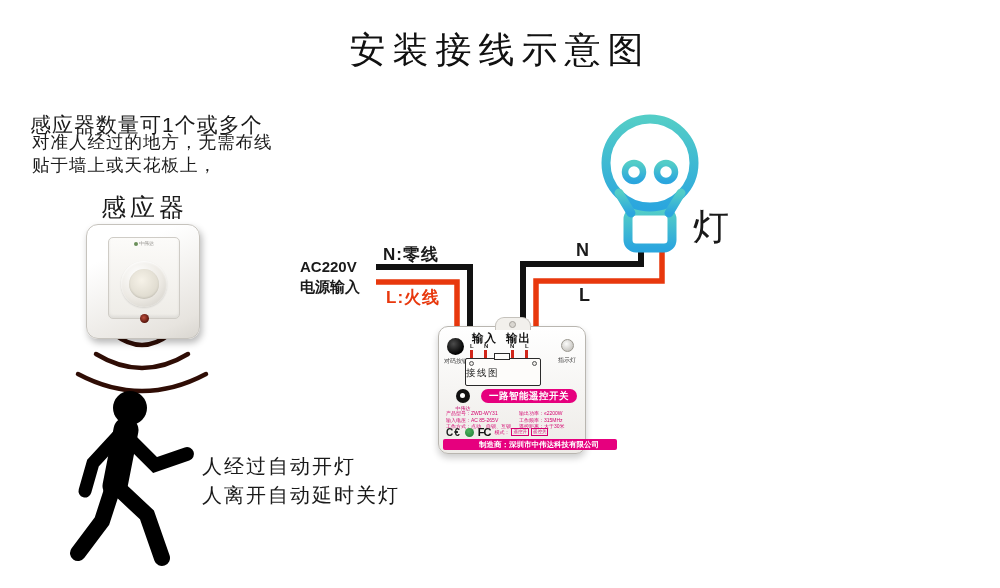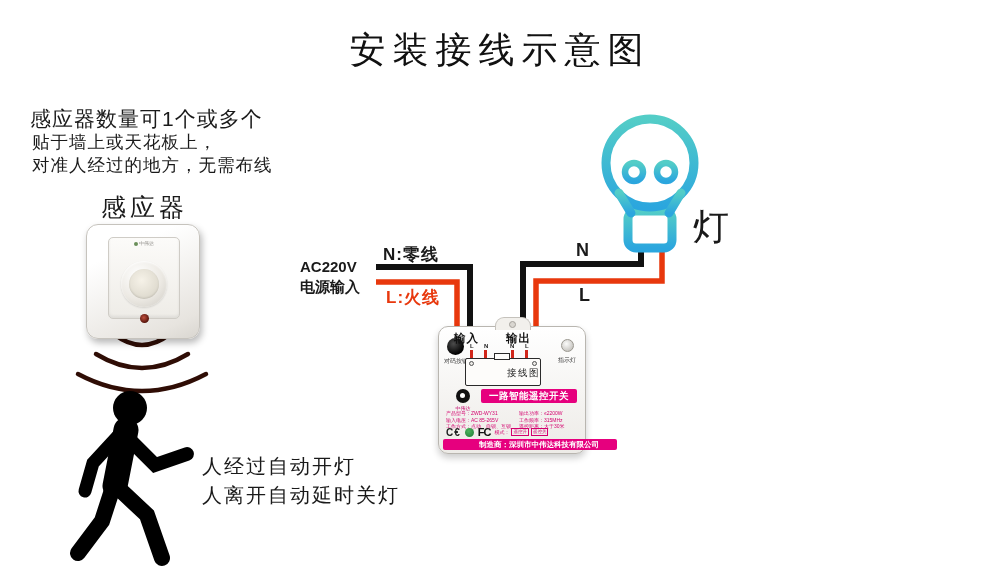--- a/index.html
+++ b/index.html
@@ -45,32 +45,32 @@
           background:#f2f0ec;border:1px solid #c5c2bc;border-bottom:none;}
   .module .tab .hole{position:absolute;left:13px;top:3px;width:7px;height:7px;border-radius:50%;
           background:#d9d6d0;border:1px solid #a5a29c;box-sizing:border-box;}
   .module .pairbtn{position:absolute;left:8px;top:11px;width:17px;height:17px;border-radius:50%;
           background:radial-gradient(circle at 38% 34%,#4c4c4c,#000 70%);}
   .module .tinylabel{position:absolute;font-size:6px;color:#3a3a3a;text-align:center;}
   .module .io{position:absolute;top:4px;font-size:11.5px;font-weight:bold;letter-spacing:1px;color:#111;}
   .module .tl{position:absolute;top:16px;font-size:6px;font-weight:bold;color:#222;}
   .module .tick{position:absolute;top:23px;width:3px;height:9px;background:#d0261a;}
   .module .wbox{position:absolute;left:26px;top:31px;width:76px;height:28px;border:1.8px solid #2a2a2a;
-          background:#fdfcfa;border-radius:2px;text-align:right;font-size:9.5px;letter-spacing:1.5px;
+          background:#fdfcfa;border-radius:2px;text-align:left;font-size:9.5px;letter-spacing:1.5px;
           line-height:28px;color:#222;box-sizing:border-box;}
   .module .notch{position:absolute;left:55px;top:26px;width:16px;height:7px;border:1.5px solid #2a2a2a;
           background:#fdfcfa;box-sizing:border-box;z-index:4;}
   .module .screw{position:absolute;width:5px;height:5px;border-radius:50%;border:1px solid #555;
           background:#eceae6;box-sizing:border-box;z-index:5;}
   .module .led{position:absolute;left:122px;top:12px;width:13px;height:13px;border-radius:50%;
           background:radial-gradient(circle at 40% 35%,#fbfbfa,#b7b4ae);border:1px solid #9a978f;box-sizing:border-box;}
   .module .mlogo{position:absolute;left:17px;top:62px;width:14px;height:14px;border-radius:50%;background:#111;}
   .module .mlogo::after{content:"";position:absolute;left:4px;top:4px;width:5px;height:5px;border-radius:50%;background:#fff;}
   .module .brand{position:absolute;left:7px;top:78px;width:34px;text-align:center;font-size:5px;color:#c2006b;}
-  .module .banner{position:absolute;left:42px;top:62px;width:96px;height:14px;background:#e6007e;border-radius:2px;
+  .module .banner{position:absolute;left:42px;top:62px;width:96px;height:14px;background:#e6007e;border-radius:7px;
           color:#fff;font-size:9.5px;font-weight:bold;text-align:center;line-height:14px;letter-spacing:0.5px;}
   .module .specs{position:absolute;top:83px;font-size:5px;line-height:6.5px;color:#d4006e;}
   .module .certs{position:absolute;left:7px;top:99px;height:12px;display:flex;align-items:center;gap:4px;z-index:3;}
   .module .ce{font-size:10px;font-weight:bold;color:#222;letter-spacing:1px;}
   .module .eco{width:9px;height:9px;border-radius:50%;background:radial-gradient(circle at 40% 35%,#4db35e,#1c7a33);}
   .module .fcc{font-size:11px;font-weight:900;color:#111;letter-spacing:-1px;}
   .module .mode{display:flex;align-items:center;gap:2px;font-size:5px;color:#d4006e;}
   .module .modebox{border:0.8px solid #d4006e;font-size:4.5px;color:#d4006e;padding:0 1px;line-height:6px;}
   .module .maker{position:absolute;left:4px;top:112px;width:138px;height:11px;background:#e6007e;border-radius:2px;
           color:#fff;font-size:7.5px;font-weight:bold;line-height:11px;padding-left:36px;}
@@ -132,24 +132,24 @@
         <circle cx="634" cy="172" r="9"></circle>
         <circle cx="666" cy="172" r="9"></circle>
         <path d="M634,181 L634,214"></path>
         <path d="M666,181 L666,214"></path>
       </g>
     </g>
   </svg>
 
   <div class="txt title">安装接线示意图</div>
 
-  <div class="txt note-heading" style="left:30px;top:105px;">感应器数量可1个或多个</div>
+  <div class="txt note-heading" style="left:30px;top:111px;">感应器数量可1个或多个</div>
   <div class="txt note-body" style="left:32px;top:131px;">
+    <div>对准人经过的地方，无需布线</div>
     <div>贴于墙上或天花板上，</div>
-    <div>对准人经过的地方，无需布线</div>
   </div>
 
 
   <div class="txt sensor-label" style="left:101px;top:191px;">感应器</div>
   <div class="txt sensor-label" style="left:823px;top:194px;">感应器</div>
 
   <div class="sensor" style="left:86px;top:224px;">
     <div class="panel">
       <div class="slogo">中伟达</div>
       <div class="dome-outer">
@@ -185,21 +185,21 @@
     <div>人离开自动延时关灯</div>
   </div>
 
   <div class="module">
     <div class="tab">
       <div class="hole"></div>
     </div>
     <div class="pairbtn"></div>
     <div class="tinylabel" style="left:-1px;top:30px;width:36px;">对码按键</div>
 
-    <div class="io" style="left:15px;">输入</div>
+    <div class="io" style="left:33px;">输入</div>
     <div class="io" style="left:67px;">输出</div>
 
     <div class="tl" style="left:31px;">L</div>
     <div class="tl" style="left:45px;">N</div>
     <div class="tl" style="left:71px;">N</div>
     <div class="tl" style="left:86px;">L</div>
 
     <div class="tick" style="left:31px;"></div>
     <div class="tick" style="left:45px;"></div>
     <div class="tick" style="left:72px;"></div>

